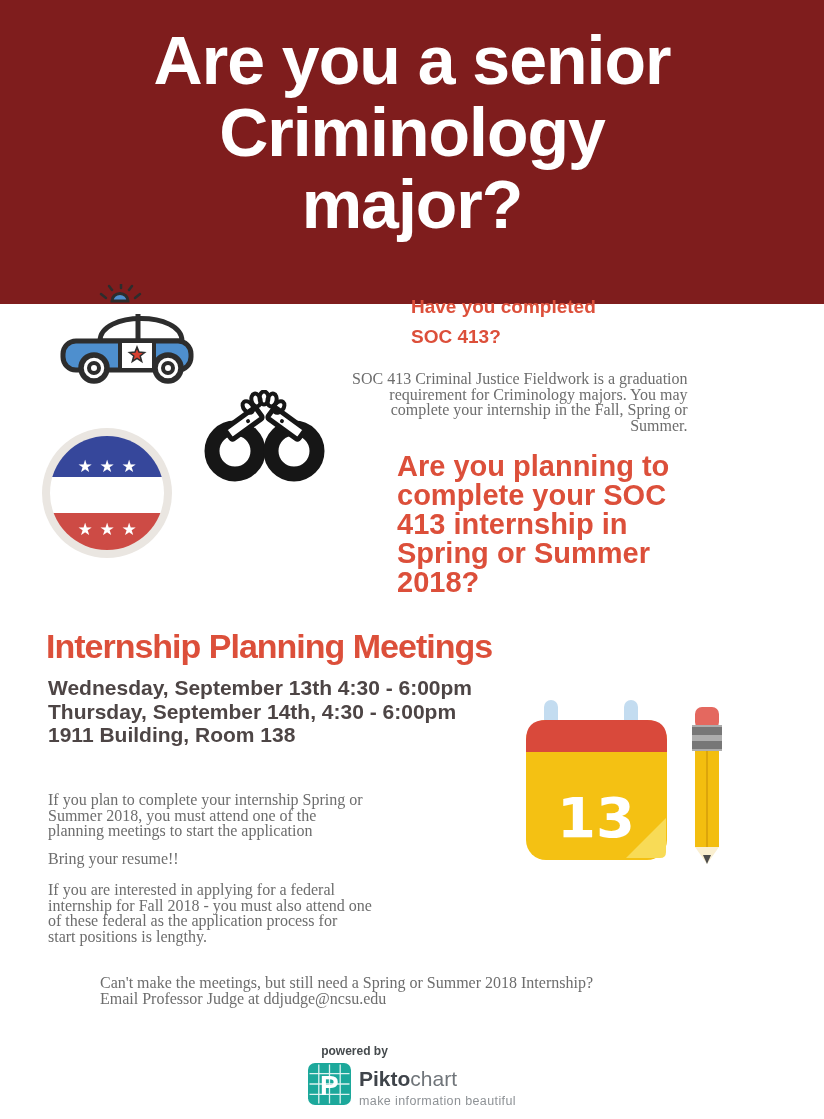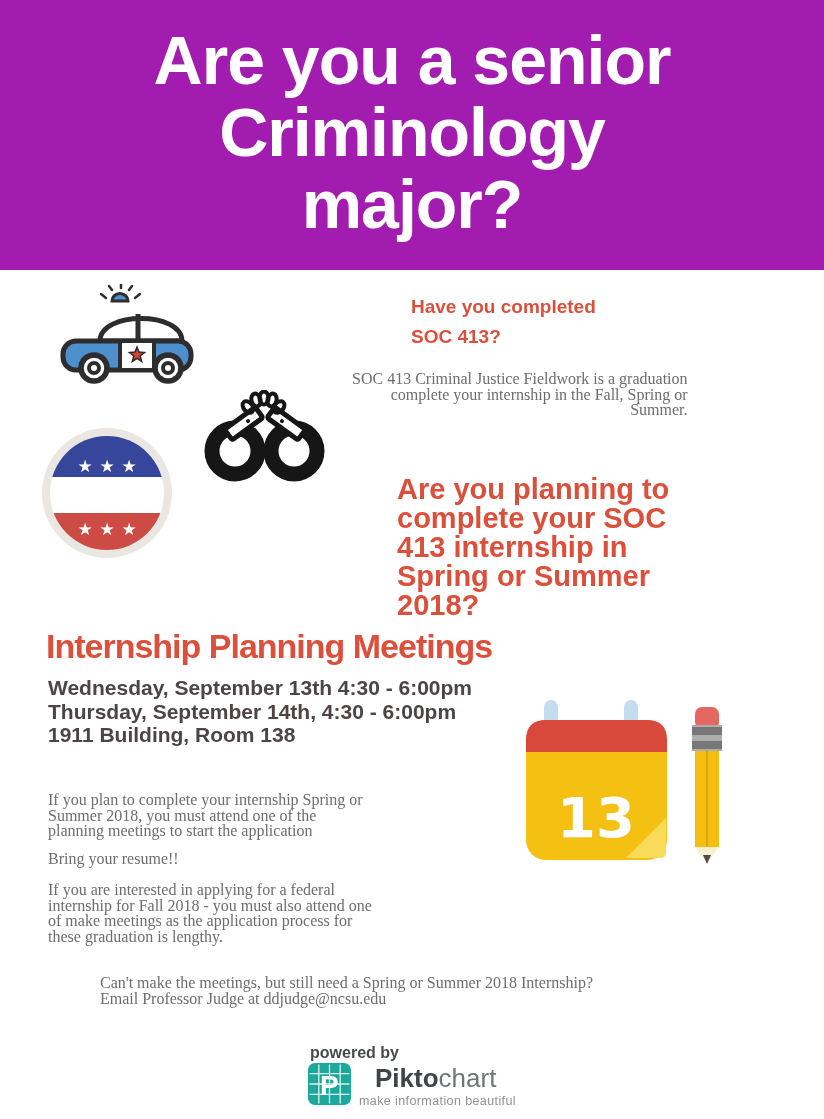--- a/index.html
+++ b/index.html
@@ -1,26 +1,26 @@
 <!DOCTYPE html>
 <html><head>
 <meta charset="utf-8">
 <style>
   html,body{margin:0;padding:0;background:#ffffff;}
   .page{position:relative;width:824px;height:1119px;background:#ffffff;overflow:hidden;
         font-family:"Liberation Sans",sans-serif;}
   
-  .banner{position:absolute;left:0;top:0;width:824px;height:270px;background:#a21caf;
+  .banner{position:absolute;left:0;top:0;width:824px;height:304px;background:#7f1d1d;
           color:#ffffff;text-align:center;box-sizing:border-box;padding-top:24px;}
   .banner-line{font-weight:bold;font-size:68px;line-height:72px;letter-spacing:-1px;}
   
   .red-h{position:absolute;color:#DC4F3A;font-weight:bold;}
   .red-h .hl{white-space:nowrap;}
   .h-soc{left:411px;top:292px;font-size:19px;line-height:30px;}
-  .h-plan{left:397px;top:452px;font-size:29px;line-height:29px;margin-top:23px;}
+  .h-plan{left:397px;top:452px;font-size:29px;line-height:29px;}
   .h-ipm{left:46px;top:626px;font-size:34px;line-height:40px;letter-spacing:-1px;white-space:nowrap;}
   
   .serif{position:absolute;font-family:"Liberation Serif","DejaVu Serif",serif;color:#6D6D6D;
          font-size:16px;line-height:15.5px;letter-spacing:0;}
   .serif .ln{white-space:nowrap;}
   .body-soc{left:352px;top:371px;text-align:right;}
   .para-1{left:48px;top:792px;}
   .para-2{left:48px;top:851px;}
   .para-3{left:48px;top:882px;}
   .note{left:100px;top:975px;}
@@ -30,25 +30,25 @@
   .sched .ln{white-space:nowrap;}
   
   .icon{position:absolute;}
   .car{left:58px;top:284px;}
   .cuffs{left:202px;top:390px;}
   .badge{left:42px;top:428px;}
   .calendar{left:524px;top:700px;}
   .pencil{left:690px;top:707px;}
   
   .powered{position:absolute;left:0;top:1044px;width:709px;text-align:center;
-           font-size:16px;font-weight:bold;color:#454A4D;}
+           font-size:12px;font-weight:bold;color:#454A4D;}
   .logo-row{position:absolute;left:50%;top:1063px;transform:translateX(-50%);
             display:flex;align-items:center;gap:8px;}
   .brand-block{display:flex;flex-direction:column;}
-  .brand-line{font-size:26px;line-height:27px;margin-left:16px;}
+  .brand-line{font-size:21px;line-height:27px;}
   .brand-bold{font-weight:bold;color:#3F444A;}
   .brand-light{font-weight:normal;color:#70757A;}
   .tagline{font-size:12.5px;color:#8E9296;margin-top:2px;letter-spacing:0.4px;}
 </style>
 </head>
 <body>
 
 <div class="page">
 
   <header class="banner">
@@ -125,20 +125,21 @@
     </svg>
   </div>
 
   <div class="red-h h-soc">
     <div class="hl">Have you completed</div>
     <div class="hl">SOC 413?</div>
   </div>
 
   <div class="serif body-soc">
     <div class="ln">SOC 413 Criminal Justice Fieldwork is a graduation</div>
+    <div class="ln">requirement for Criminology majors. You may</div>
     <div class="ln">complete your internship in the Fall, Spring or</div>
     <div class="ln">Summer.</div>
   </div>
 
   <div class="red-h h-plan">
     <div class="hl">Are you planning to</div>
     <div class="hl">complete your SOC</div>
     <div class="hl">413 internship in</div>
     <div class="hl">Spring or Summer</div>
     <div class="hl">2018?</div>
@@ -182,22 +183,22 @@
     <div class="ln">planning meetings to start the application</div>
   </div>
 
   <div class="serif para-2">
     <div class="ln">Bring your resume!!</div>
   </div>
 
   <div class="serif para-3">
     <div class="ln">If you are interested in applying for a federal</div>
     <div class="ln">internship for Fall 2018 - you must also attend one</div>
-    <div class="ln">of make meetings as the application process for</div>
-    <div class="ln">these graduation is lengthy.</div>
+    <div class="ln">of these federal as the application process for</div>
+    <div class="ln">start positions is lengthy.</div>
   </div>
 
   <div class="serif note">
     <div class="ln">Can't make the meetings, but still need a Spring or Summer 2018 Internship?</div>
     <div class="ln">Email Professor Judge at ddjudge@ncsu.edu</div>
   </div>
 
   <div class="powered">powered by</div>
 
   <div class="logo-row">

